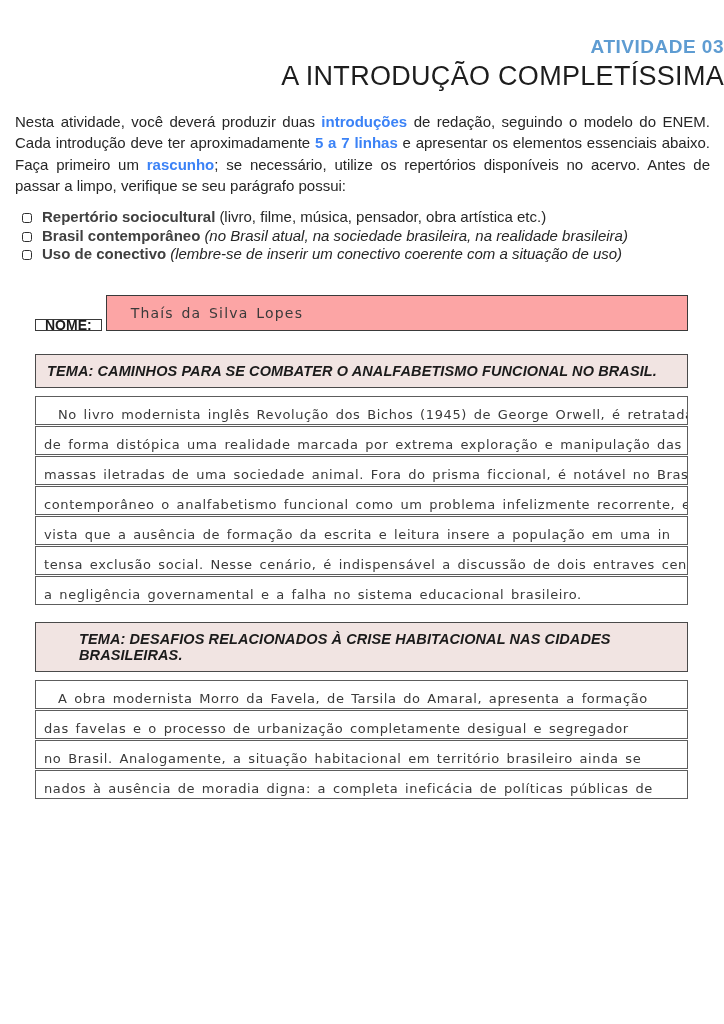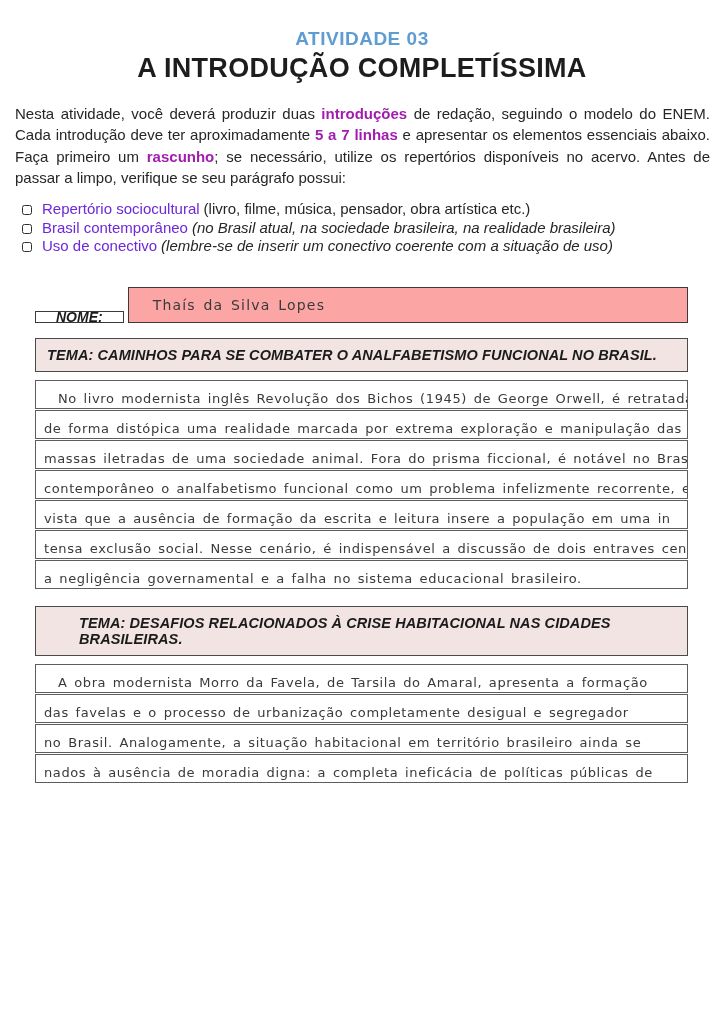--- a/index.html
+++ b/index.html
@@ -10,44 +10,44 @@
     position: relative;
     width: 724px;
     height: 1024px;
     margin: 0 auto;
     background: #ffffff;
     color: #2a2a2a;
     overflow: hidden;
   }
 
   
-  .header { text-align: center; padding-top: 28px; }
+  .header { text-align: right; padding-top: 36px; }
   .activity-no {
     color: #5e9cd2;
     font-size: 19px;
     font-weight: bold;
     letter-spacing: 0.5px;
   }
   .page-title {
     margin-top: 3px;
     color: #1d1d1d;
     font-size: 27px;
-    font-weight: 700;
+    font-weight: 400;
     letter-spacing: 0.3px;
   }
 
   
   .intro {
     margin: 19px 14px 0 15px;
     font-size: 15px;
     line-height: 1.42;
     text-align: justify;
     color: #262626;
   }
-  .intro b { color: #a21caf; }
+  .intro b { color: #3b82f6; }
 
   
   .checklist {
     margin: 12px 14px 0 22px;
     list-style: none;
     font-size: 15px;
   }
   .checklist li {
     display: flex;
     align-items: baseline;
@@ -56,37 +56,36 @@
   }
   .checkbox {
     flex: 0 0 auto;
     width: 10px; height: 10px;
     border: 1.7px solid #2e2e2e;
     border-radius: 2.5px;
     margin-right: 10px;
     position: relative;
     top: 1px;
   }
-  .checklist b { font-weight: normal; color: #6d28d9; }
+  .checklist b { font-weight: bold; color: #404040; }
   .checklist .desc { margin-left: 4px; }
   .checklist .desc.italic { font-style: italic; }
 
   
   .nome-row {
     display: flex;
     margin: 31px 36px 0 35px;
     height: 36px;
   }
   .nome-label {
     border: 1.6px solid #3a3a3a;
-    padding: 0 20px;
+    padding: 0 9px;
     display: flex;
     align-items: center;
     font-weight: bold;
-    font-style: italic;
     font-size: 14px;
     color: #1c1c1c;
     background: #fff;
     margin-top: 24px;
   }
   .nome-value {
     flex: 1;
     border: 1.6px solid #3a3a3a;
     margin-left: 4px;
     display: flex;
@@ -111,21 +110,21 @@
     margin: 0 36px 0 35px;
     border: 1.6px solid #4a4a4a;
     background: #f1e4e2;
     padding: 8px 10px 8px 11px;
     font-size: 14.5px;
     font-weight: bold;
     font-style: italic;
     color: #1b1b1b;
     letter-spacing: 0.1px;
   }
-  .theme-box.first { margin-top: 15px; font-style: italic; }
+  .theme-box.first { margin-top: 23px; font-style: italic; }
   .theme-box.second { margin-top: 17px; padding-left: 43px; }
 
   .essay { margin: 8px 36px 0 35px; }
   .essay-line {
     height: 29px;
     border: 1px solid #5d5d5d;
     margin-bottom: 1px;
     background: #fff;
     display: flex;
     align-items: flex-end;

